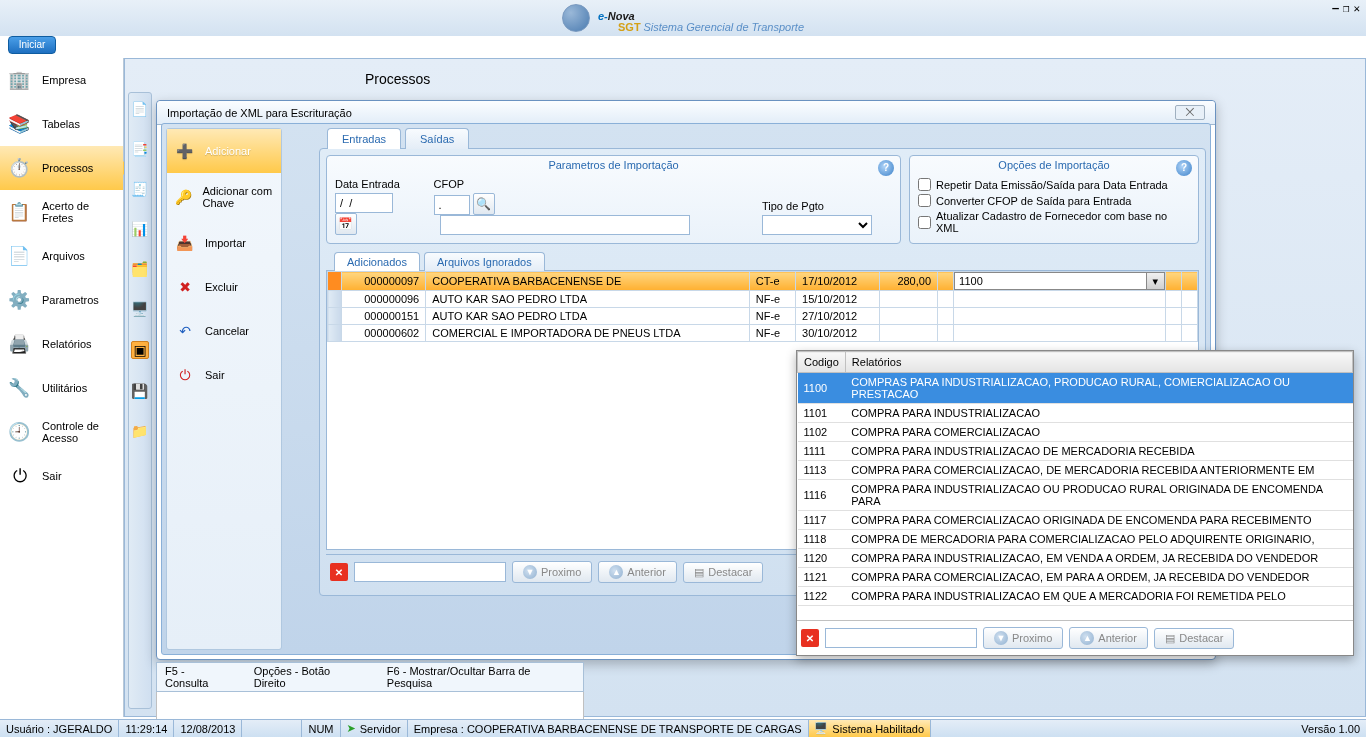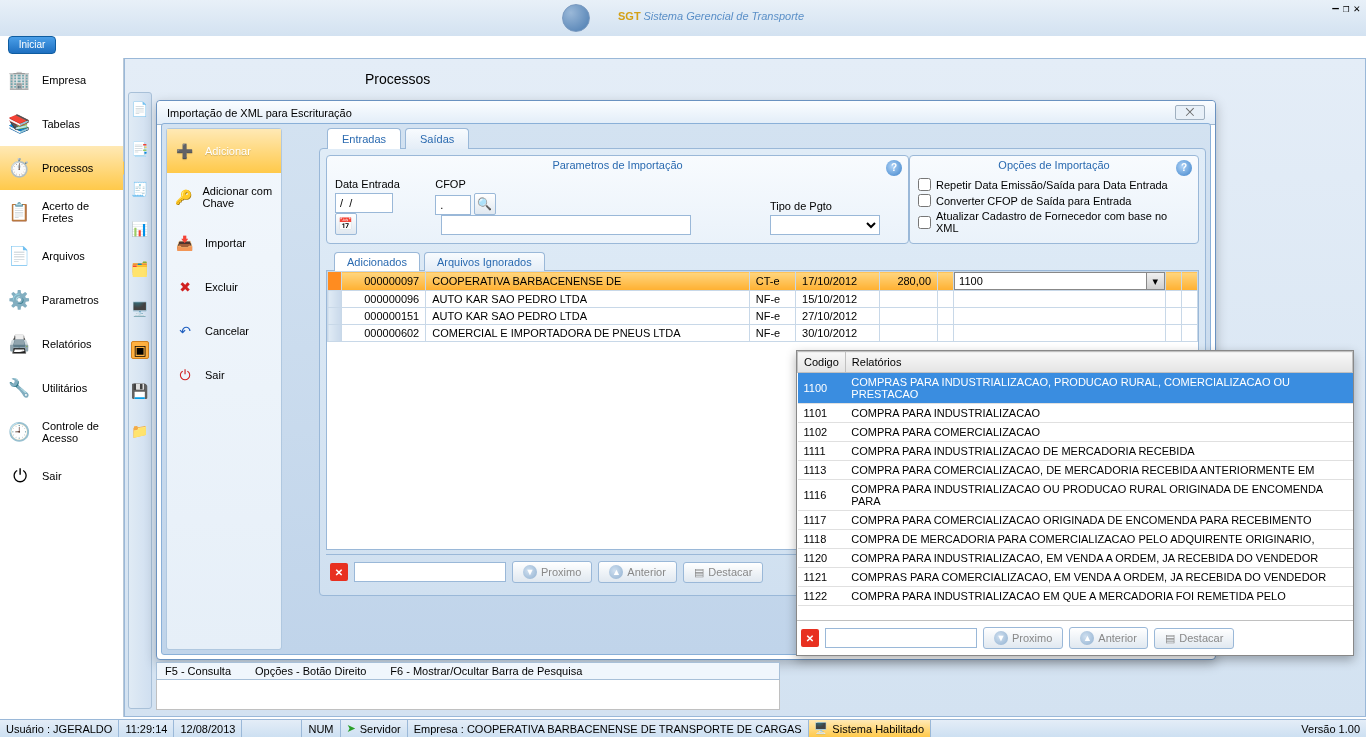--- a/index.html
+++ b/index.html
@@ -64,21 +64,21 @@
 .fieldset .help { position: absolute; top: 4px; right: 6px; width: 16px; height: 16px; background: radial-gradient(circle at 40% 40%, #b0d4f8, #3a80c8); border-radius: 50%; color: #fff; text-align: center; font-weight: bold; font-size: 10px; line-height: 16px; cursor: pointer; }
 
 .params-row { display: flex; gap: 18px; padding-top: 14px; align-items: flex-end; }
 .field label { display: block; font-size: 11px; margin-bottom: 3px; }
 .field input[type=text], .field select { border: 1px solid #9ab8d8; background: #fff; height: 20px; padding: 0 4px; font-size: 11px; }
 .iconbtn { width: 22px; height: 22px; border: 1px solid #9ab8d8; background: linear-gradient(to bottom, #fff, #e0e8f0); border-radius: 2px; display: inline-flex; align-items: center; justify-content: center; cursor: pointer; font-size: 12px; vertical-align: bottom; }
 
 .options-grid { padding-top: 14px; display: flex; flex-direction: column; gap: 3px; }
 .options-grid label { display: flex; align-items: center; gap: 5px; font-size: 11px; }
 
-.top-row { display: flex; gap: 0; }
+.top-row { display: flex; gap: 8px; }
 .top-row > .fieldset:first-child { flex: 1; }
 .top-row > .fieldset:last-child { width: 290px; }
 
 
 .subtabs { display: flex; gap: 4px; margin-top: 8px; padding-left: 8px; }
 .subtab { border: 1px solid #9ab8d8; border-bottom: none; padding: 3px 12px; border-radius: 4px 4px 0 0; cursor: pointer; font-size: 11px; color: #2a6ab0; background: linear-gradient(to bottom, #f8fbfe, #e4edf7); }
 .subtab.active { background: #fff; }
 
 
 .grid { border: 1px solid #9ab8d8; background: #fff; height: 280px; overflow: auto; margin-top: -1px; }
@@ -110,31 +110,32 @@
 .cfop-popup td { border-bottom: 1px solid #e0e0e0; padding: 3px 6px; font-size: 11px; }
 .cfop-popup tr.hl td { background: #3a8de0; color: #fff; }
 .cfop-popup .searchbar { border-top: 1px solid #c0c0c0; }
 
 .app-status { position: absolute; bottom: 0; left: 0; right: 0; height: 18px; background: linear-gradient(to bottom, #e4edf7, #cde0f2); border-top: 1px solid #9ab8d8; display: flex; align-items: center; font-size: 11px; }
 .app-status .cell { border-right: 1px solid #9ab8d8; padding: 8px 6px; height: 100%; display: flex; align-items: center; gap: 4px; }
 .app-status .sys { background: linear-gradient(to bottom, #ffe9b5, #ffc94a); }
 .app-status .srv-icon { color: #2a9f2a; }
 
 
-.below-status { position: absolute; left: 156px; top: 662px; width: 624px; height: 50px; }
+.below-status { position: absolute; left: 156px; top: 662px; width: 428px; height: 50px; }
 .below-status .line1 { background: #f0f6fc; border: 1px solid #a8c0d8; padding: 2px 8px; font-size: 11px; display: flex; gap: 24px; }
 .below-status .line2 { background: #fff; border: 1px solid #c0c0c0; border-top: none; height: 30px; }
 </style>
 </head>
 <body>
 
 <div class="titlebar">
   <div class="brand">
     <div class="brand-logo"></div>
     <div>
+      <div class="brand-text"><span class="e">e-</span><span class="nova">Nova</span></div>
       <div class="brand-sub"><b>SGT</b> <span>Sistema Gerencial de Transporte</span></div>
     </div>
   </div>
   <div class="winctl">
     <span>—</span>
     <span>❐</span>
     <span>✕</span>
   </div>
 </div>
 
@@ -413,21 +414,21 @@
           <tr>
             <td style="width:46px">1118</td>
             <td>COMPRA DE MERCADORIA PARA COMERCIALIZACAO PELO ADQUIRENTE ORIGINARIO,</td>
           </tr>
           <tr>
             <td style="width:46px">1120</td>
             <td>COMPRA PARA INDUSTRIALIZACAO, EM VENDA A ORDEM, JA RECEBIDA DO VENDEDOR</td>
           </tr>
           <tr>
             <td style="width:46px">1121</td>
-            <td>COMPRAS PARA COMERCIALIZACAO, EM VENDA A ORDEM, JA RECEBIDA DO VENDEDOR</td>
+            <td>COMPRA PARA COMERCIALIZACAO, EM PARA A ORDEM, JA RECEBIDA DO VENDEDOR</td>
           </tr>
           <tr>
             <td style="width:46px">1122</td>
             <td>COMPRA PARA INDUSTRIALIZACAO EM QUE A MERCADORIA FOI REMETIDA PELO</td>
           </tr>
         </tbody>
       </table>
   </div>
   <div class="searchbar">
     <span class="xbtn">✕</span>

